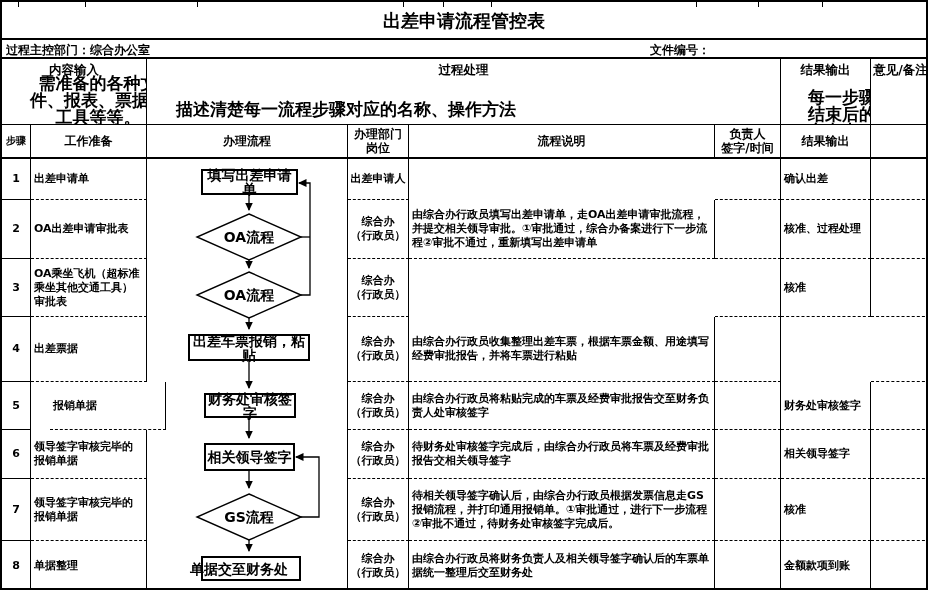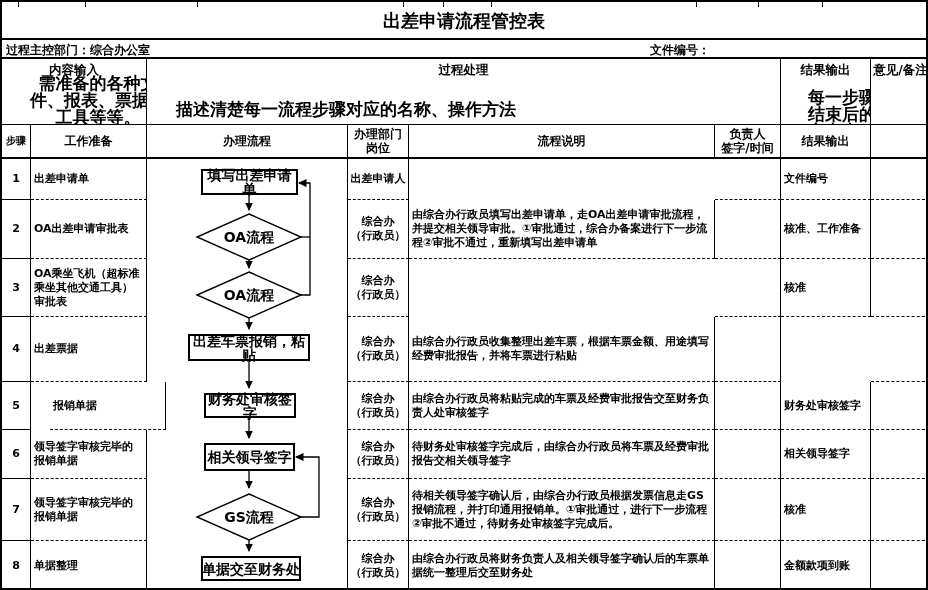--- a/index.html
+++ b/index.html
@@ -78,30 +78,30 @@
   <div class="cell bR cen subhdr pre" style="left:713px;top:123px;width:66px;height:32px;">负责人
 签字/时间</div>
   <div class="cell bR cen subhdr" style="left:779px;top:123px;width:90px;height:32px;">结果输出</div>
   <div class="cell cen subhdr" style="left:869px;top:123px;width:59px;height:32px;"></div>
   <div class="hline" style="top:155px"></div>
 
   <div class="cell bR bBs cen" style="left:0;top:157px;width:29px;height:41px;">1</div>
   <div class="cell bR bBd vc pad" style="left:29px;top:157px;width:116px;height:41px;">出差申请单</div>
   <div class="cell bR bBd cen pre" style="left:346px;top:157px;width:61px;height:41px;">出差申请人</div>
   <div class="cell bR bBd" style="left:713px;top:157px;width:66px;height:41px;"></div>
-  <div class="cell bR bBd vc pad" style="left:779px;top:157px;width:90px;height:41px;">文件编号</div>
+  <div class="cell bR bBd vc pad" style="left:779px;top:157px;width:90px;height:41px;">确认出差</div>
   <div class="cell bBd" style="left:869px;top:157px;width:59px;height:41px;"></div>
 
   <div class="cell bR bBs cen" style="left:0;top:198px;width:29px;height:59px;">2</div>
   <div class="cell bR bBd vc pad" style="left:29px;top:198px;width:116px;height:59px;">OA出差申请审批表</div>
   <div class="cell bR bBd cen pre" style="left:346px;top:198px;width:61px;height:59px;">综合办
 （行政员）</div>
   <div class="cell bR bBd vc pad" style="left:407px;top:198px;width:306px;height:59px;">由综合办行政员填写出差申请单，走OA出差申请审批流程，并提交相关领导审批。①审批通过，综合办备案进行下一步流程②审批不通过，重新填写出差申请单</div>
   <div class="cell bR bBd" style="left:713px;top:198px;width:66px;height:59px;"></div>
-  <div class="cell bR bBd vc pad" style="left:779px;top:198px;width:90px;height:59px;">核准、工作准备</div>
+  <div class="cell bR bBd vc pad" style="left:779px;top:198px;width:90px;height:59px;">核准、过程处理</div>
   <div class="cell bBd" style="left:869px;top:198px;width:59px;height:59px;"></div>
 
   <div class="cell bR bBs cen" style="left:0;top:257px;width:29px;height:58px;">3</div>
   <div class="cell bR bBd vc pad" style="left:29px;top:257px;width:116px;height:58px;">OA乘坐飞机（超标准乘坐其他交通工具）审批表</div>
   <div class="cell bR bBd cen pre" style="left:346px;top:257px;width:61px;height:58px;">综合办
 （行政员）</div>
   <div class="cell bR bBd" style="left:713px;top:257px;width:66px;height:58px;"></div>
   <div class="cell bR bBd vc pad" style="left:779px;top:257px;width:90px;height:58px;">核准</div>
   <div class="cell bBd" style="left:869px;top:257px;width:59px;height:58px;"></div>
 
@@ -179,16 +179,16 @@
       <polygon points="102,337 154,360 102,383 50,360" fill="#fff" stroke="#000" stroke-width="1.4"></polygon>
       <rect x="55" y="400" width="98" height="23" fill="#fff" stroke="#000" stroke-width="2"></rect>
     </svg>
     <div class="flowlabel" style="left:55px;top:13px;width:95px;height:24px;">填写出差申请单</div>
     <div class="flowlabel" style="left:50px;top:57px;width:104px;height:46px;">OA流程</div>
     <div class="flowlabel" style="left:50px;top:115px;width:104px;height:46px;">OA流程</div>
     <div class="flowlabel" style="left:42px;top:178px;width:120px;height:25px;">出差车票报销，粘贴</div>
     <div class="flowlabel" style="left:58px;top:237px;width:90px;height:23px;">财务处审核签字</div>
     <div class="flowlabel" style="left:58px;top:287px;width:89px;height:26px;">相关领导签字</div>
     <div class="flowlabel" style="left:50px;top:337px;width:104px;height:46px;">GS流程</div>
-    <div class="flowlabel" style="left:55px;top:400px;width:98px;height:23px;text-align:center;">单据交至财务处</div>
+    <div class="flowlabel" style="left:43px;top:400px;width:98px;height:23px;text-align:center;">单据交至财务处</div>
   </div>
 
 </div>
 
 </body></html>

